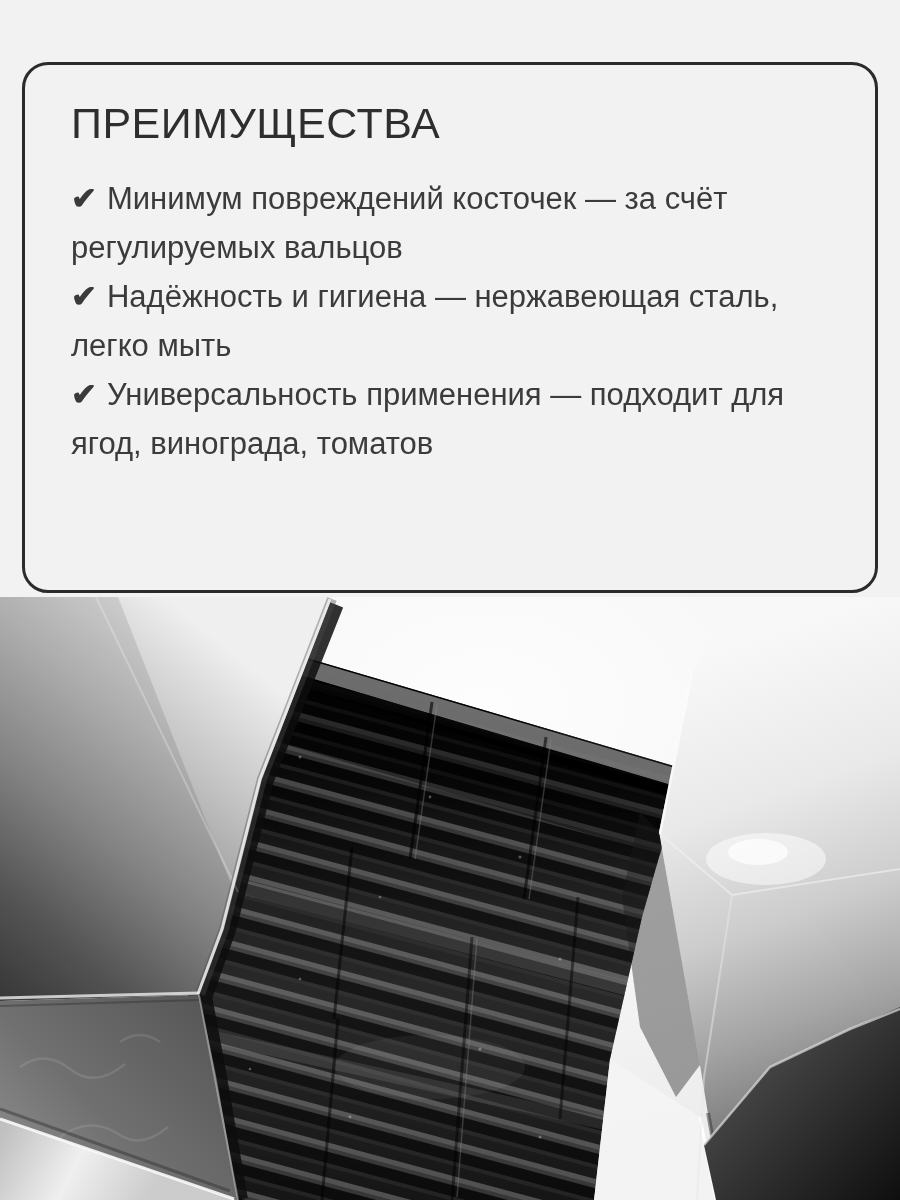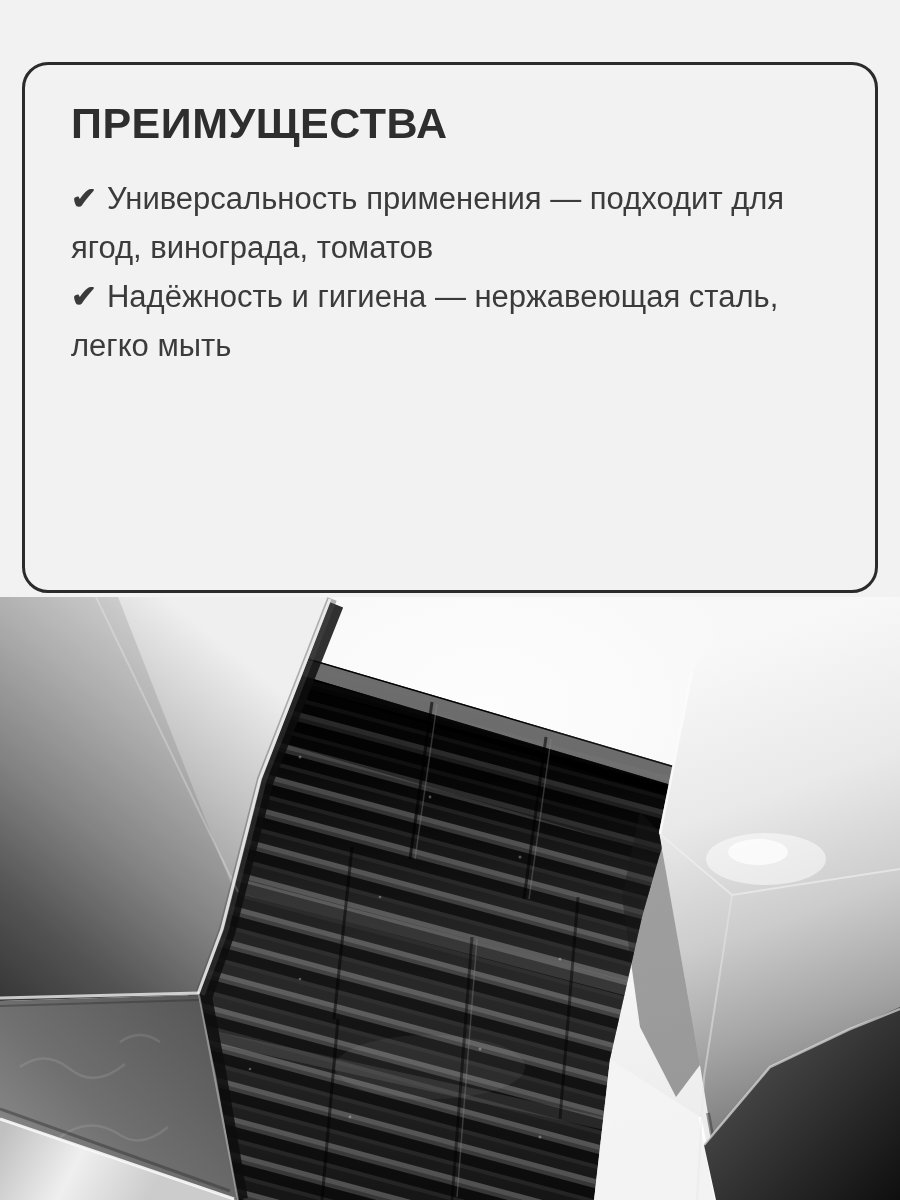--- a/index.html
+++ b/index.html
@@ -27,21 +27,21 @@
     box-sizing: border-box;
     border: 3px solid #2b2b2b;
     border-radius: 26px;
     padding: 36px 40px 0 46px;
     background: transparent;
   }
   .card h1 {
     margin: 0;
     font-size: 43px;
     line-height: 1.05;
-    font-weight: 700;
+    font-weight: 400;
     letter-spacing: 0.5px;
     color: #2e2e2e;
   }
   .adv-list {
     list-style: none;
     margin: 28px 0 0 0;
     padding: 0;
     font-size: 31px;
     line-height: 49px;
     color: #3b3b3b;
@@ -67,22 +67,23 @@
   }
 </style>
 </head>
 <body>
 
 <div class="slide">
 
   <section class="card">
     <h1>ПРЕИМУЩЕСТВА</h1>
     <ul class="adv-list">
+      <li><span class="chk">✔</span><span>Минимум повреждений косточек — за счёт регулируемых вальцов</span></li>
+      <li><span class="chk">✔</span><span>Надёжность и гигиена — нержавеющая сталь, легко мыть</span></li>
       <li><span class="chk">✔</span><span>Универсальность применения — подходит для ягод, винограда, томатов</span></li>
-      <li><span class="chk">✔</span><span>Надёжность и гигиена — нержавеющая сталь, легко мыть</span></li>
     </ul>
   </section>
 
   <figure class="photo">
     <svg width="900" height="603" viewBox="0 0 900 603" xmlns="http://www.w3.org/2000/svg">
       <defs>
         <radialGradient id="bgG" cx="0.54" cy="0.18" r="0.95">
           <stop offset="0" stop-color="#fdfdfd"></stop>
           <stop offset="0.45" stop-color="#f6f6f6"></stop>
           <stop offset="1" stop-color="#e6e6e6"></stop>

